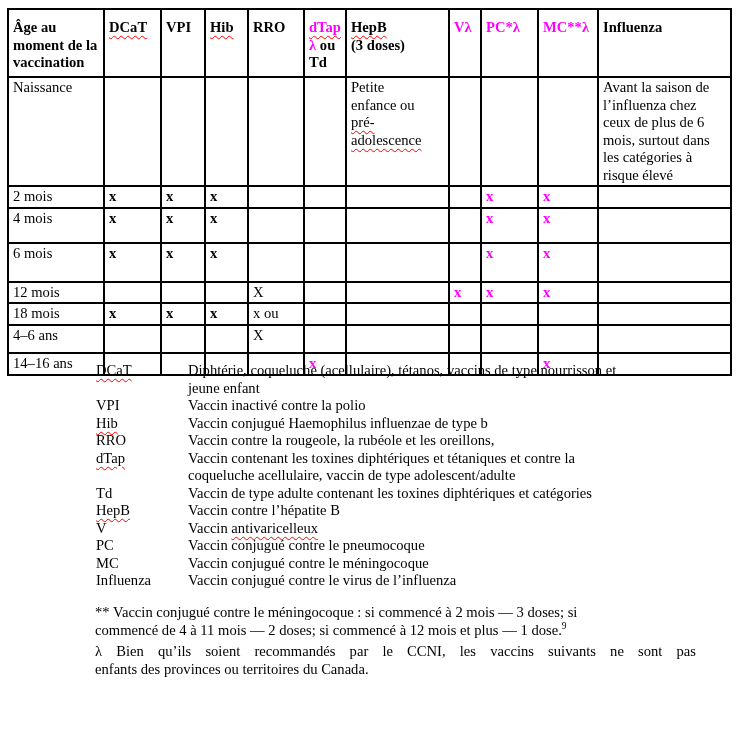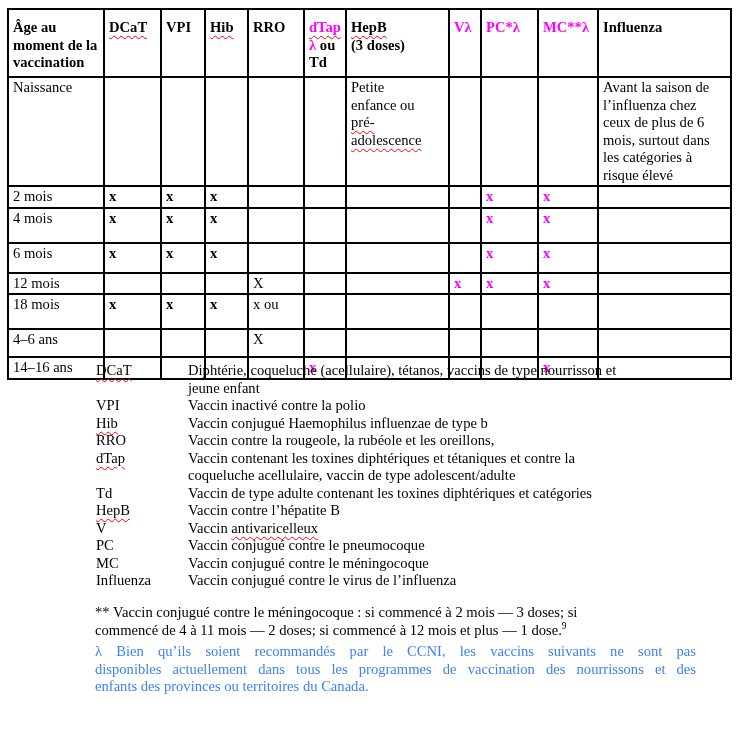--- a/index.html
+++ b/index.html
@@ -18,23 +18,23 @@
   }
   #vtable td,#vtable th{
     border:2px solid #000;vertical-align:top;text-align:left;
     padding:1px 4px;overflow:hidden;
   }
   #vtable th{font-weight:bold;padding-top:9px;}
   #vtable tr:nth-child(1){height:68px;}
   #vtable tr:nth-child(2){height:106px;border-radius:15px;}
   #vtable tr:nth-child(3){height:21px;}
   #vtable tr:nth-child(4){height:35px;}
-  #vtable tr:nth-child(5){height:30px;}
+  #vtable tr:nth-child(5){height:39px;}
   #vtable tr:nth-child(6){height:21px;}
-  #vtable tr:nth-child(7){height:35px;}
+  #vtable tr:nth-child(7){height:21px;}
   #vtable tr:nth-child(8){height:28px;border-radius:8px;}
   #vtable tr:nth-child(9){height:22px;}
 
   .blk{display:block;}
   .pl{white-space:pre-line;}
   .mag{color:#FF00FF;}
   .bx{font-weight:bold;}
   .sp{ text-decoration-line:underline;text-decoration-style:wavy;
        text-decoration-color:#FF0000;text-decoration-thickness:1px;
        text-underline-offset:3px;}
@@ -45,21 +45,21 @@
   
   .legend{position:absolute;left:96px;top:362px;}
   .lrow{display:flex;}
   .lterm{flex:0 0 92px;width:92px;}
   .ldef{width:540px;white-space:pre-line;}
 
   
   .fnotes{position:absolute;left:95px;top:604px;width:601px;}
   .fn{white-space:pre-line;}
   sup{font-size:9.5px;vertical-align:super;line-height:0;}
-  .lam{color:#3b82f6;margin-top:4px;}
+  .lam{color:#000000;margin-top:4px;}
   .lam .just{text-align:justify;text-align-last:justify;}
 </style>
 </head>
 <body>
 
 <div class="page">
 
   <table id="vtable">
     <colgroup>
       <col style="width:96px">
@@ -269,18 +269,17 @@
       <span class="lterm">Influenza</span>
       <span class="ldef">Vaccin conjugué contre le virus de l’influenza</span>
     </div>
   </div>
 
   <div class="fnotes">
     <div class="fn"><span>** Vaccin conjugué contre le méningocoque : si commencé à 2 mois — 3 doses; si
 commencé de 4 à 11 mois — 2 doses; si commencé à 12 mois et plus — 1 dose.</span><sup>9</sup></div>
     <div class="lam">
       <div class="just">λ Bien qu’ils soient recommandés par le CCNI, les vaccins suivants ne sont pas</div>
-      <div class="just">disponibles actuellement dans tous les programmes de vaccination des nourrissons et des</div>
       <div>enfants des provinces ou territoires du Canada.</div>
     </div>
   </div>
 
 </div>
 
 </body></html>

